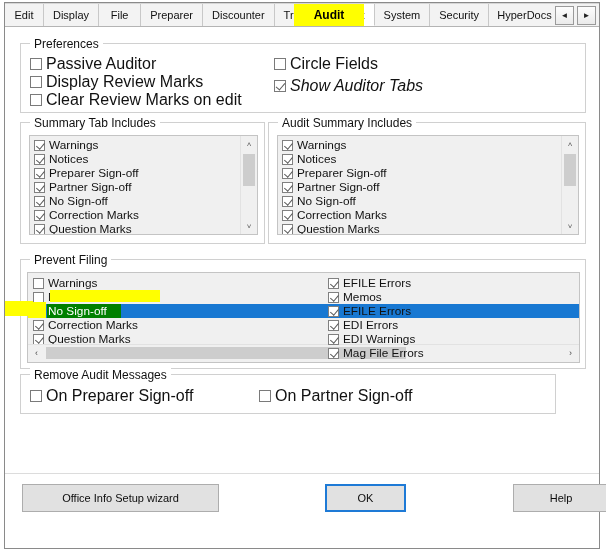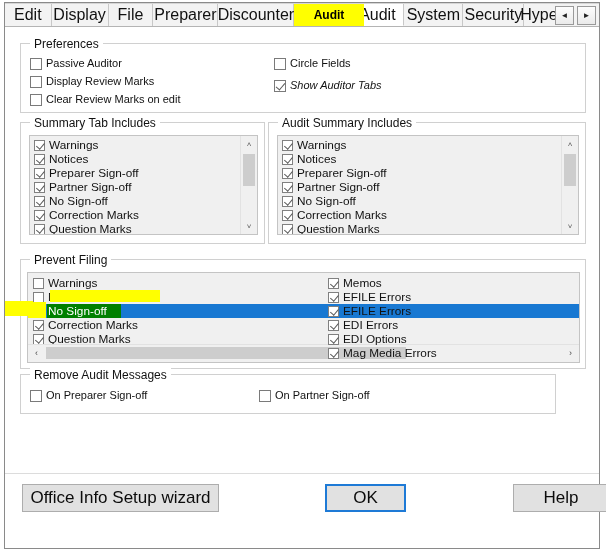--- a/index.html
+++ b/index.html
@@ -72,21 +72,21 @@
     display: flex;
     align-items: stretch;
     overflow: hidden;
   }
   .tab {
     position: relative;
     display: flex;
     align-items: center;
     justify-content: center;
     padding: 0 9px;
-    font-size: 16px;
+    font-size: 11px;
     color: #111;
     border-right: 1px solid #c8c8c8;
     background: #f3f3f3;
     white-space: nowrap;
     cursor: default;
     box-sizing: border-box;
   }
   .tab.selected {
     background: #ffffff;
     border-bottom: 1px solid #ffffff;
@@ -186,21 +186,21 @@
     left: 3px;
     top: 0px;
     width: 4px;
     height: 8px;
     border: solid #5a5a5a;
     border-width: 0 1.6px 1.6px 0;
     transform: rotate(40deg);
   }
   .cblabel {
     margin-left: 4px;
-    font-size: 11px;
+    font-size: 16px;
     line-height: 13px;
     color: #111;
   }
 
   
   .listbox {
     position: absolute;
     background: #f0f0f0;
     border: 1px solid #c4c4c4;
     box-sizing: border-box;
@@ -313,21 +313,21 @@
     height: 49px;
     border-top: 1px solid #dcdcdc;
     background: #ffffff;
   }
   .btn {
     position: absolute;
     height: 28px;
     border: 1px solid #adadad;
     background: #e1e1e1;
     font-family: "Liberation Sans", sans-serif;
-    font-size: 17px;
+    font-size: 11px;
     color: #0c0c0c;
     display: flex;
     align-items: center;
     justify-content: center;
     box-sizing: border-box;
     cursor: default;
   }
   .btn.default {
     border: 2px solid #1e7ad6;
     background: #e1e1e1;
@@ -506,41 +506,41 @@
             <span class="cb checked"></span>
             <span class="cblabel">Overrides</span>
           </div>
         </div>
 
         <div style="position:absolute; left:93px; top:31px; width:460px; height:14px; background:#1878d2;"></div>
 
         <div class="list-items" style="left:299px; top:3px; z-index:4;">
           <div class="litem">
             <span class="cb checked"></span>
+            <span class="cblabel">EFILE Errors</span>
+          </div>
+          <div class="litem">
+            <span class="cb checked"></span>
             <span class="cblabel">Memos</span>
           </div>
           <div class="litem">
             <span class="cb checked"></span>
             <span class="cblabel">EFILE Errors</span>
           </div>
           <div class="litem">
             <span class="cb checked"></span>
-            <span class="cblabel">EFILE Errors</span>
-          </div>
-          <div class="litem">
-            <span class="cb checked"></span>
             <span class="cblabel">EDI Errors</span>
           </div>
           <div class="litem">
             <span class="cb checked"></span>
-            <span class="cblabel">EDI Options</span>
-          </div>
-          <div class="litem">
-            <span class="cb checked"></span>
-            <span class="cblabel">Mag Media Errors</span>
+            <span class="cblabel">EDI Warnings</span>
+          </div>
+          <div class="litem">
+            <span class="cb checked"></span>
+            <span class="cblabel">Mag File Errors</span>
           </div>
         </div>
 
         <div class="yellow-mark over-text" style="left:22px; top:17px; width:110px; height:12px;"></div>
 
         <div class="yellow-mark" style="left:0px; top:29px; width:18px; height:16px;"></div>
 
         <div class="hscroll">
           <div class="arrow left">‹</div>
           <div class="thumb" style="left:18px; width:360px;"></div>

